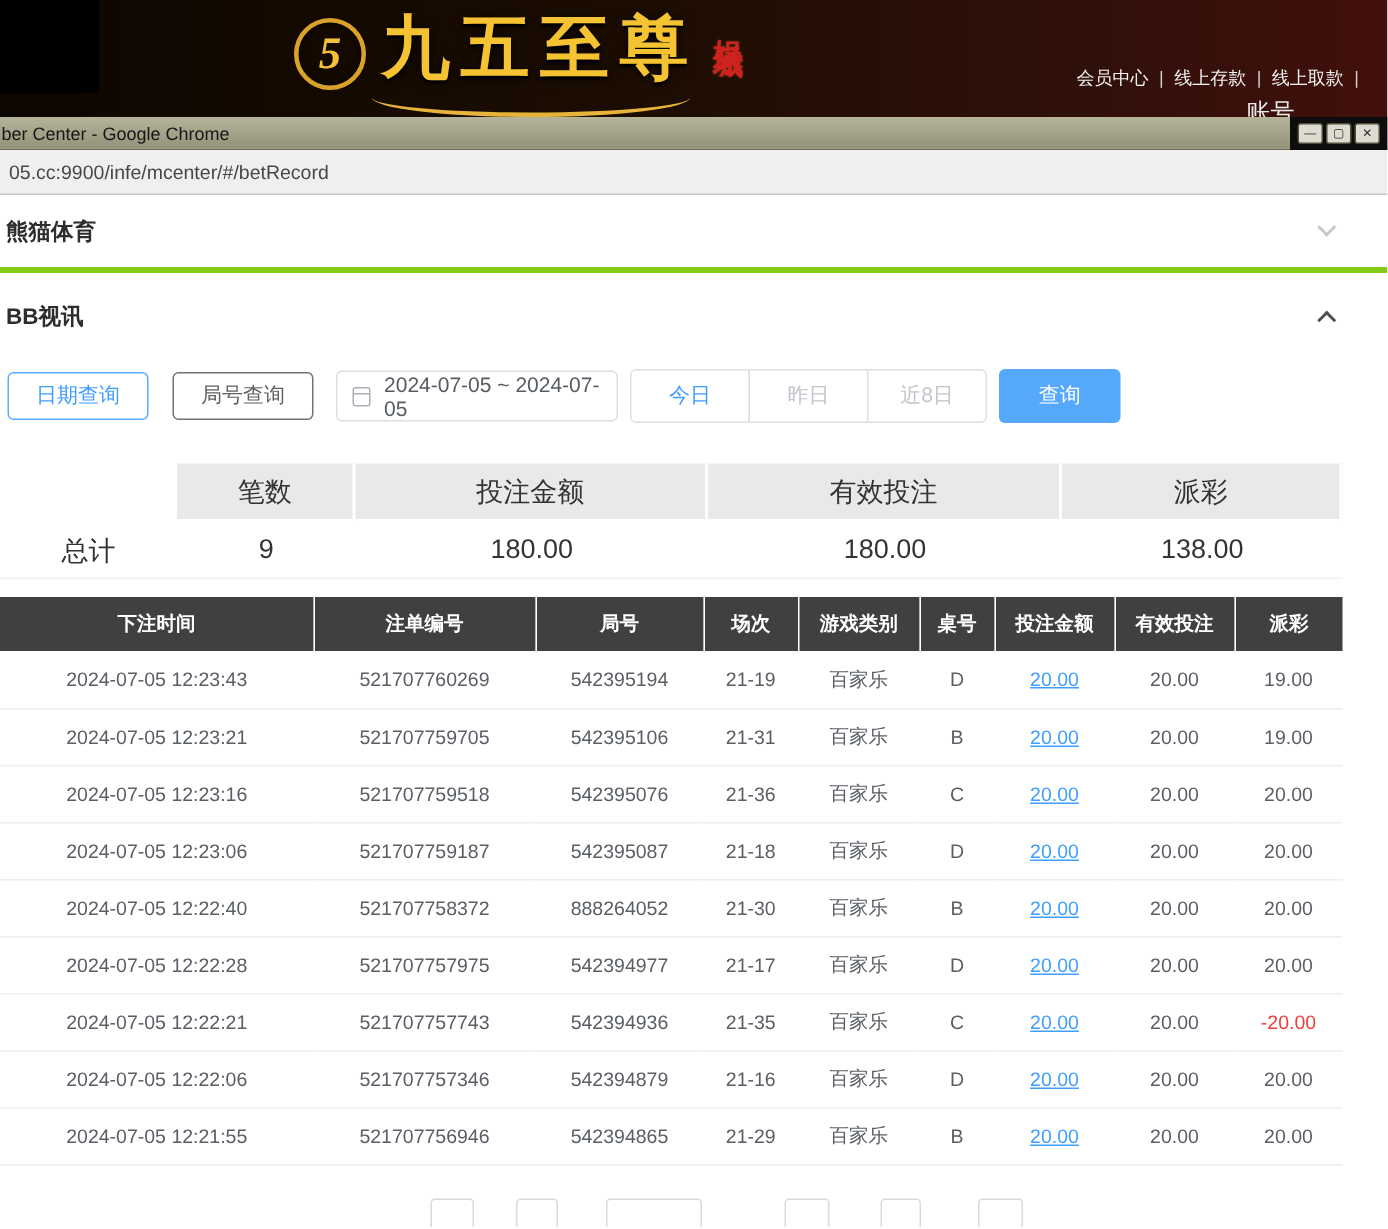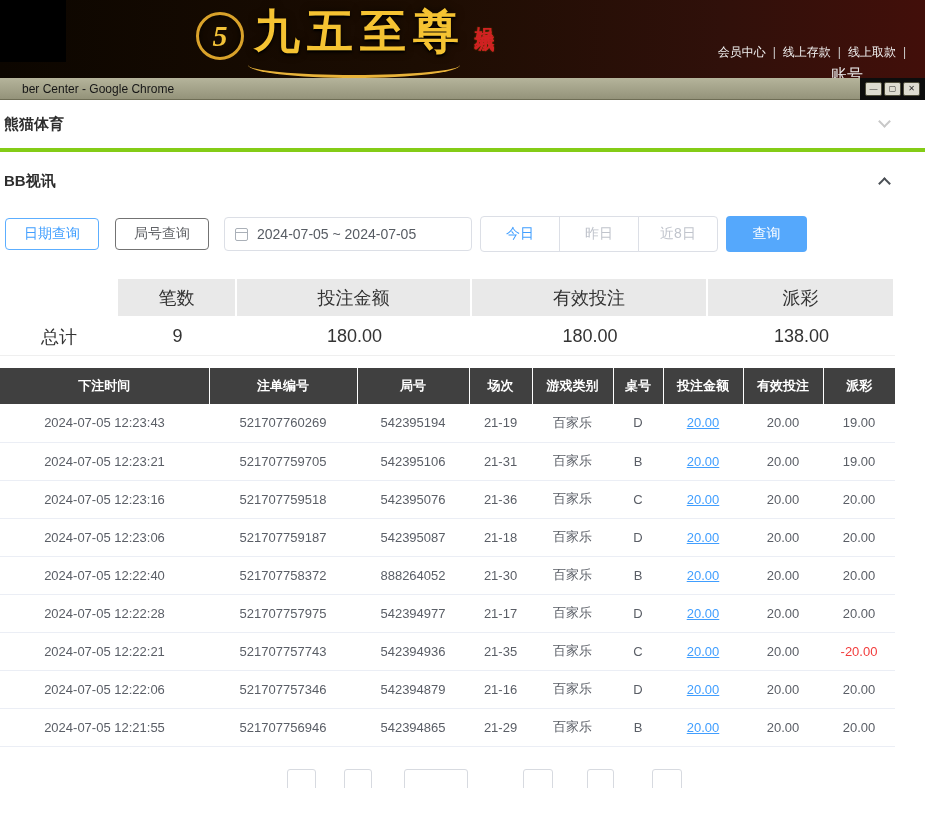--- a/index.html
+++ b/index.html
@@ -51,21 +51,21 @@
 
   
   .chrome {
     position: absolute; left: 0; top: 78px; width: 925px; height: 741px;
     background: #fff;
   }
   .titlebar {
     position: relative; height: 22px;
     background: linear-gradient(#b5b49b, #94937a);
     border-bottom: 1px solid #6e6d55;
-    display: flex; align-items: center; padding-left: 22px;
+    display: flex; align-items: center; padding-left: 1px;
   }
   .title-text { font-size: 12px; color: #161616; }
   .win-controls {
     position: absolute; right: 0; top: 0; height: 22px;
     background: #0d0d0d; display: flex; align-items: center; padding: 0 5px 0 3px;
   }
   .win-btn {
     width: 17px; height: 14px; margin-left: 2px;
     background: #dedcd1; border: 1px solid #4f4e3c; border-radius: 2px;
     font-size: 8px; color: #2a2a2a; line-height: 12px; text-align: center; cursor: pointer;
@@ -92,21 +92,21 @@
 
   
   .filters { display: flex; align-items: center; margin-top: 6px; padding-left: 5px; height: 36px; }
   .btn-outline {
     height: 32px; padding: 0 18px; border-radius: 4px; background: #fff;
     display: flex; align-items: center; font-size: 14px; cursor: pointer;
   }
   .btn-date  { border: 1px solid #5caeff; color: #409eff; margin-right: 16px; }
   .btn-round { border: 1px solid #737373; color: #606266; margin-right: 15px; }
   .date-input {
-    width: 248px; height: 34px; border: 1px solid #dcdfe6; border-radius: 4px;
+    width: 188px; height: 34px; border: 1px solid #dcdfe6; border-radius: 4px;
     display: flex; align-items: center; padding: 0 10px; gap: 9px;
     font-size: 14px; color: #575c63; margin-right: 8px; background: #fff; cursor: pointer;
   }
   .cal-icon { width: 13px; height: 13px; border: 1px solid #aab0b8; border-radius: 2px; position: relative; }
   .cal-icon::before { content: ""; position: absolute; left: 0; right: 0; top: 3px; border-top: 1px solid #aab0b8; }
   .radio-group { display: flex; }
   .radio-btn {
     width: 80px; height: 36px; border: 1px solid #dcdfe6; background: #fff;
     display: flex; align-items: center; justify-content: center;
     font-size: 14px; color: #c0c4cc; margin-left: -1px; cursor: pointer;
@@ -178,20 +178,23 @@
 <div class="chrome">
   <div class="titlebar">
     <span class="title-text">ber Center - Google Chrome</span>
     <div class="win-controls">
       <div class="win-btn">—</div>
       <div class="win-btn">▢</div>
       <div class="win-btn">✕</div>
     </div>
   </div>
 
+  <div class="urlbar">
+    <span class="url-text">05.cc:9900/infe/mcenter/#/betRecord</span>
+  </div>
 
   <div class="content">
 
     <div class="section panda">
       <span class="section-title">熊猫体育</span>
       <span class="chev down"></span>
     </div>
 
     <div class="section bb">
       <span class="section-title">BB视讯</span>

